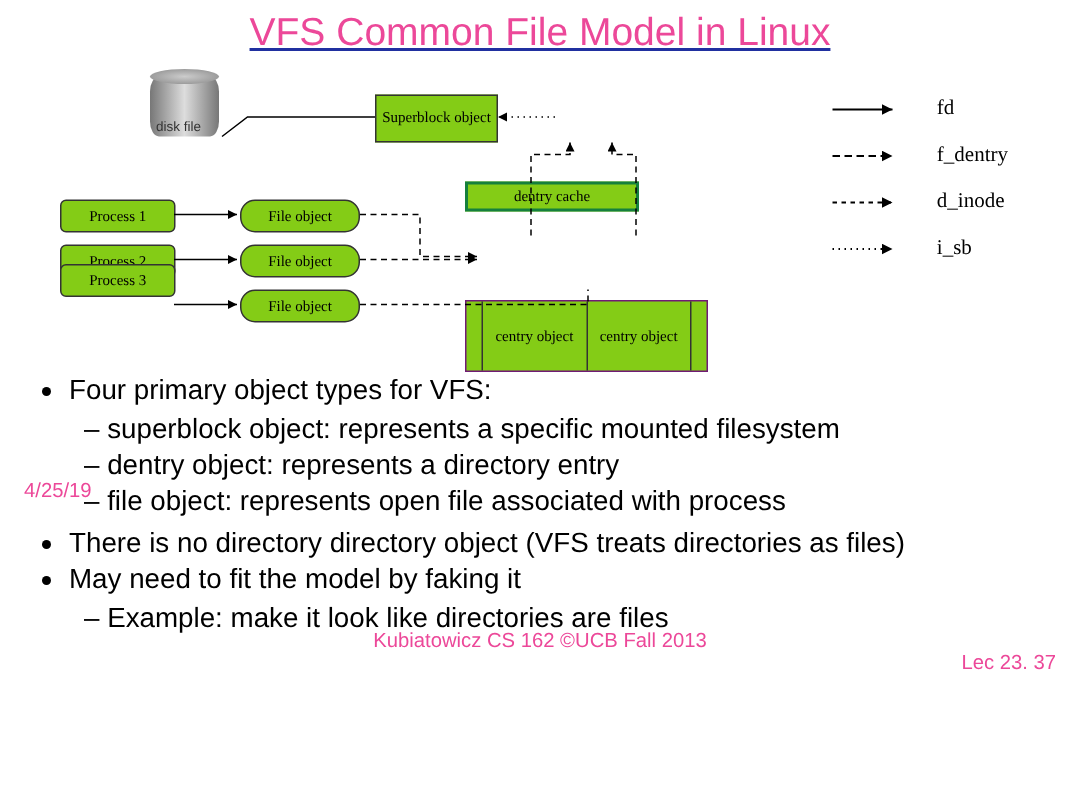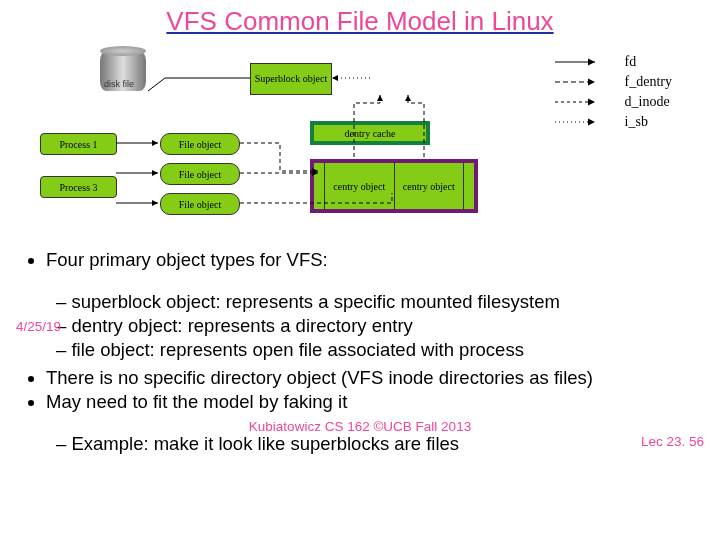--- a/index.html
+++ b/index.html
@@ -33,22 +33,22 @@
     font-family: "Times New Roman", serif;
     text-align: center;
     display: flex;
     align-items: center;
     justify-content: center;
     background: #84cc16;
   }
   .box { border: 1px solid #333; border-radius: 4px; }
   .rbox { border: 1px solid #333; }
   .obox { border: 1px solid #333; border-radius: 10px; }
-  .cachebox { border: 4px solid #15803d; font-style: normal; text-align: right; }
-  .cells { border: 4px solid #701a75; }
+  .cachebox { border: 2px solid #15803d; font-style: normal; text-align: right; }
+  .cells { border: 1px solid #701a75; margin-top: 41px; }
   .cell { border-right: 1px solid #333; flex:1; height:100%; display:flex; align-items:center; justify-content:center;}
   .cell:last-child { border-right:none; }
 
   .disk {
     position: absolute;
     left: 60px; top: 2px;
     width: 26px; height: 58px;
   }
   .disk .cyl {
     width: 46px; height: 40px;
@@ -66,31 +66,31 @@
     position:absolute; left:4px; top:34px; font-size:9px; color:#333; white-space:nowrap;
   }
 
   .legend {
     position: absolute;
     right: 48px; top: 52px;
     font-family: "Times New Roman", serif;
     font-size: 14px;
     line-height: 20px;
   }
-  .legend .row { display:flex; align-items:center; gap:24px;}
+  .legend .row { display:flex; align-items:center; gap:24px;margin-top:11px;}
   .legend .arrow { width:48px; height:14px; position:relative;}
   .legend .arrow svg {display:block;}
 
   .bullets {
     font-size: 18.5px;
     margin: 4px 18px 0 28px;
   }
   .bullets li { margin-bottom: 2px; }
   ul.top { list-style: disc; padding-left: 18px; margin:4px 0;}
-  ul.sub { list-style: none; padding-left: 28px; margin: 20px 0 6px 0;}
+  ul.sub { list-style: none; padding-left: 28px; margin: 4px 0 6px 0;}
   ul.sub li::before { content: "– "; }
 
   .footer {
     position: absolute;
     bottom: 6px; left: 0; right: 0;
     display: flex;
     font-size: 13.5px;
     padding: 0 16px;
     color: #ec4899;
     flex-direction: column;
@@ -109,20 +109,21 @@
 <div class="diagram">
 
   <div class="disk">
     <div class="cyl"></div>
     <div class="cap">disk file</div>
   </div>
 
   <div class="rbox" style="left:210px; top:20px; width:80px; height:30px; line-height:12px;">Superblock object</div>
 
   <div class="box" style="left:0px;  top:90px;  width:75px; height:20px;">Process 1</div>
+  <div class="box" style="left:0px;  top:120px; width:75px; height:20px;">Process 2</div>
   <div class="box" style="left:0px;  top:133px; width:75px; height:20px;">Process 3</div>
 
   <div class="obox" style="left:120px; top:90px;  width:78px; height:20px;">File object</div>
   <div class="obox" style="left:120px; top:120px; width:78px; height:20px;">File object</div>
   <div class="obox" style="left:120px; top:150px; width:78px; height:20px;">File object</div>
 
   <div class="cachebox" style="left:270px; top:78px; width:112px; height:16px;">dentry cache</div>
   <div class="cells" style="left:270px; top:116px; width:160px; height:46px;">
     <div class="cell" style="flex:0 0 10px;"></div>
     <div class="cell">centry object</div>
@@ -207,25 +208,25 @@
 <div class="bullets">
   <ul class="top">
     <li>Four primary object types for VFS:</li>
   </ul>
   <ul class="sub">
     <li>superblock object: represents a specific mounted filesystem</li>
     <li>dentry object: represents a directory entry</li>
     <li>file object: represents open file associated with process</li>
   </ul>
   <ul class="top">
-    <li>There is no specific directory object (VFS inode directories as files)</li>
+    <li>There is no directory directory object (VFS treats directories as files)</li>
     <li>May need to fit the model by faking it</li>
   </ul>
   <ul class="sub">
-    <li>Example: make it look like superblocks are files</li>
+    <li>Example: make it look like directories are files</li>
   </ul>
 </div>
 
 <div class="footer">
   <div class="left">4/25/19</div>
   <div class="center">Kubiatowicz CS 162 ©UCB Fall 2013</div>
-  <div class="right">Lec 23. 56</div>
+  <div class="right">Lec 23. 37</div>
 </div>
 
 </body></html>

